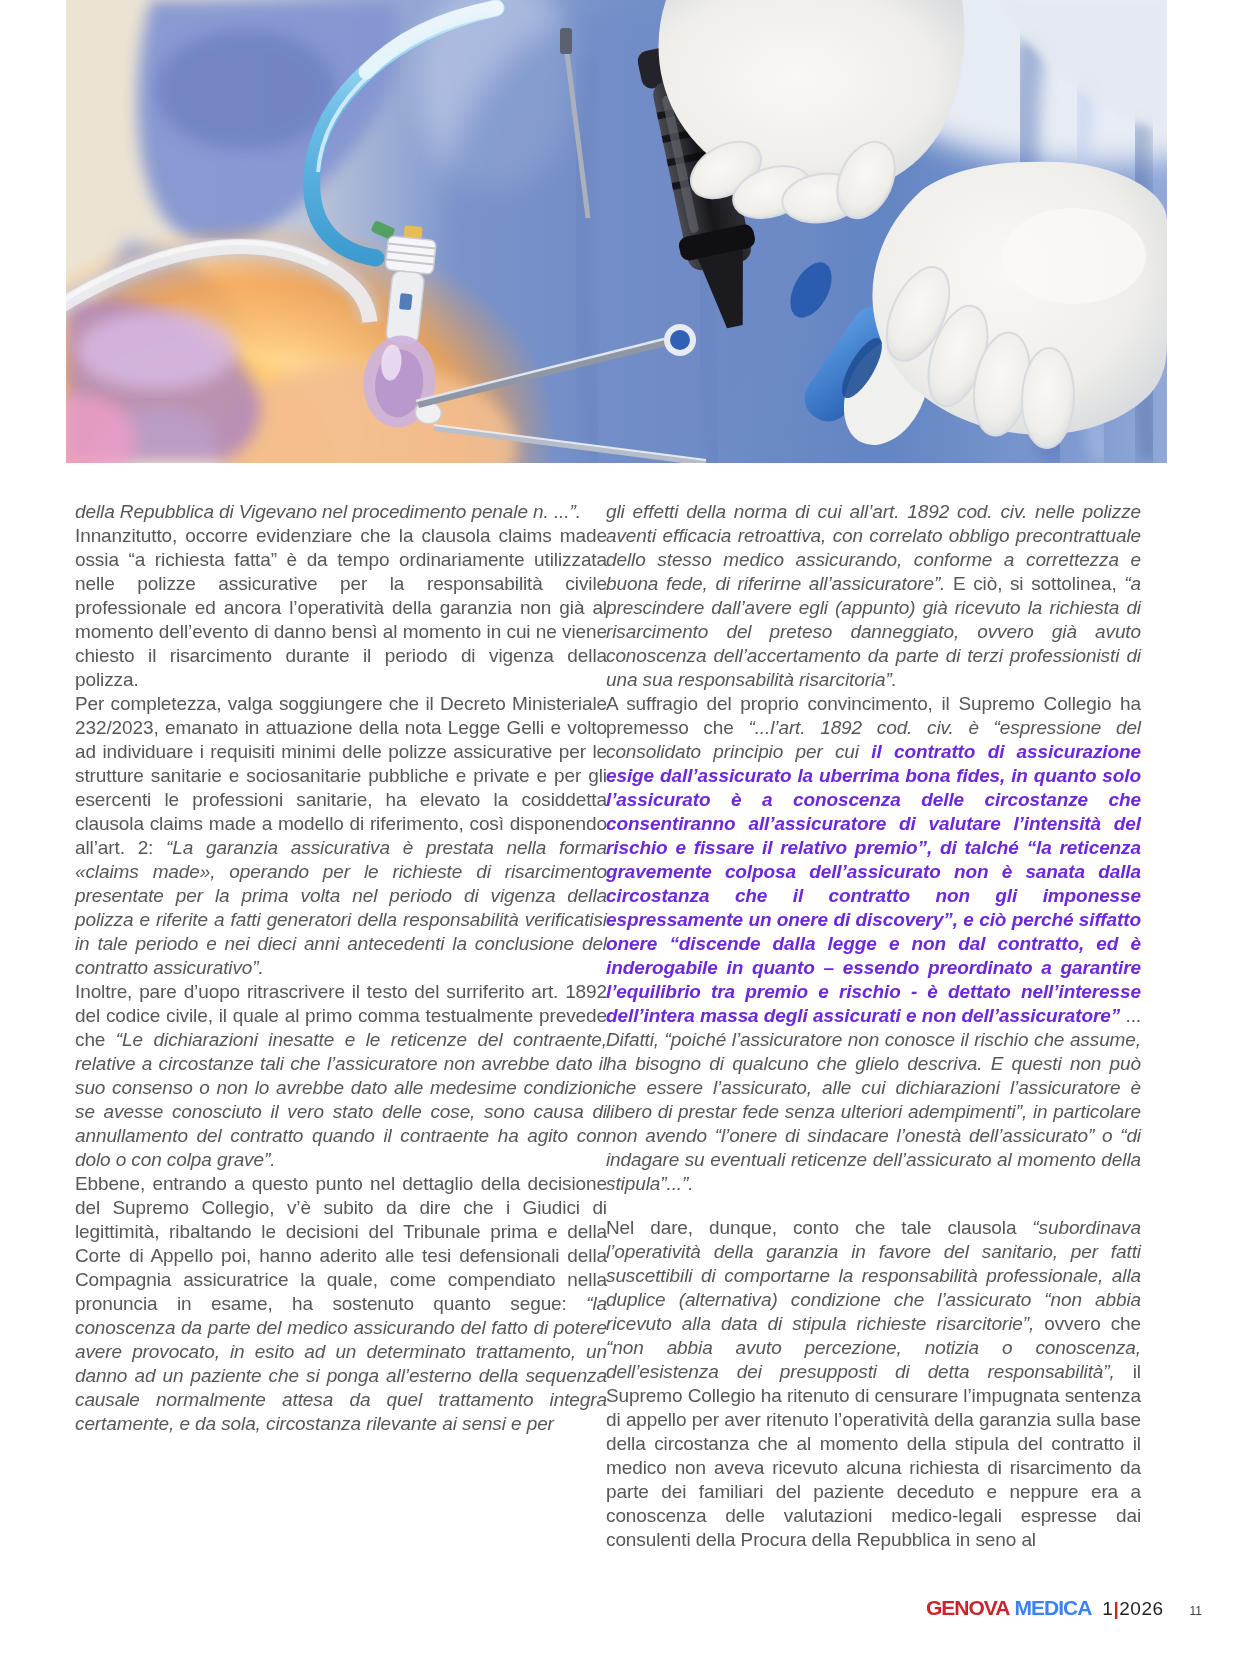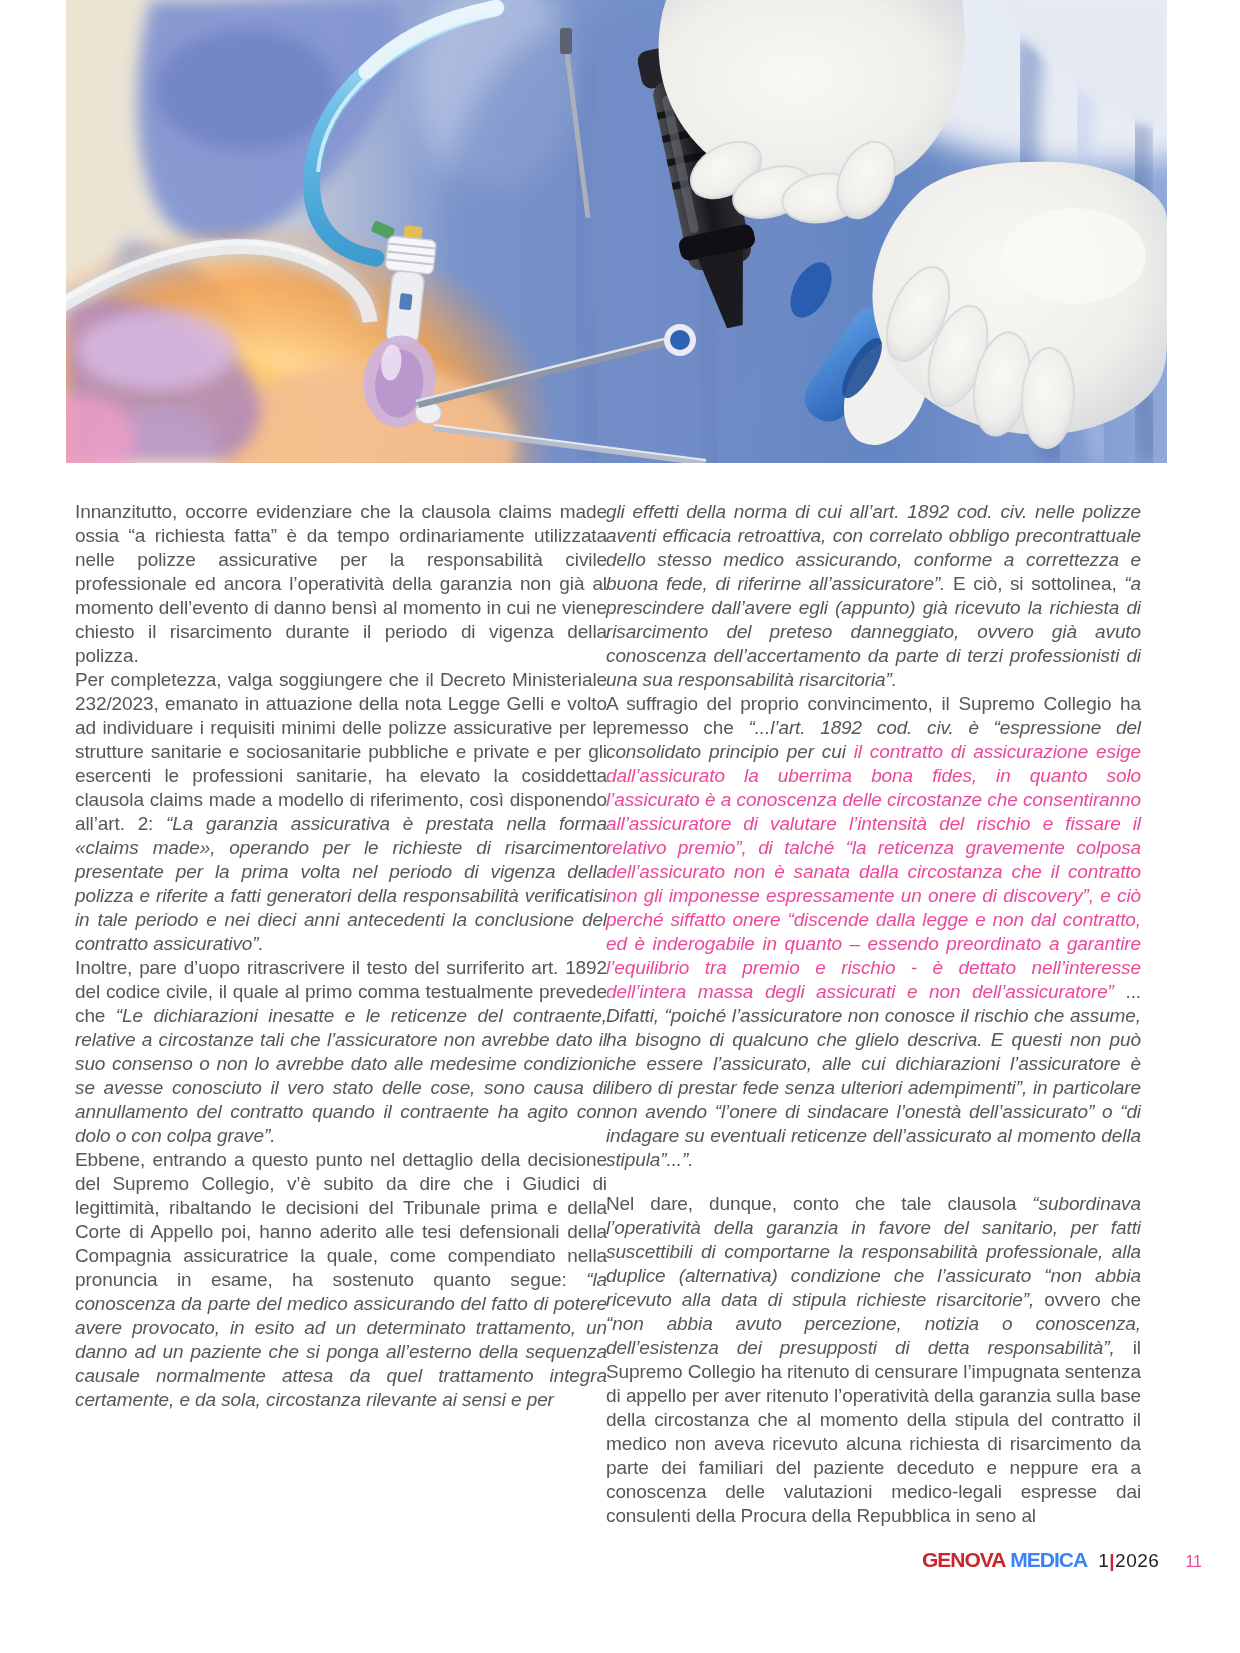--- a/index.html
+++ b/index.html
@@ -14,30 +14,30 @@
   .col {
     position:absolute; top:500px; font-size:19px; line-height:24px;
     color:#56575a; text-align:justify; letter-spacing:-0.1px;
   }
   .col-left  { left:75px;  width:532px; }
   .col-right { left:606px; width:535px; }
   .para { margin:0; }
   .para.gap { margin-top:20px; }
   .run-r  { font-style:normal; }
   .run-i  { font-style:italic; }
-  .run-bi { font-style:italic; font-weight:normal; color:#ec4899; }
+  .run-bi { font-style:italic; font-weight:bold; color:#6d28d9; }
   .footer {
-    position:absolute; top:1548px; right:38px;
+    position:absolute; top:1596px; right:38px;
     display:flex; align-items:baseline; white-space:pre;
   }
   .brand { font-weight:bold; font-size:21px; letter-spacing:-1px; color:#3b82f6; }
   .brand-genova { color:#c9252c; margin-right:5px; }
   .issue { font-size:19px; color:#231f20; margin-left:11px; letter-spacing:0.5px; }
   .issue-sep { color:#c9252c; font-weight:bold; }
-  .pagenum { font-size:16px; color:#ec4899; margin-left:26px; }
+  .pagenum { font-size:12px; color:#404040; margin-left:26px; }
 </style>
 </head>
 <body>
 
 <div class="page">
 
   <div class="hero">
     <svg viewBox="0 0 1101 463" preserveAspectRatio="none" aria-hidden="true">
       <defs>
         <linearGradient id="bg" x1="0" y1="0" x2="1" y2="0">
@@ -187,20 +187,21 @@
         <ellipse cx="852" cy="314" rx="26" ry="50" fill="url(#glove)" stroke="#d8dade" stroke-width="2" transform="rotate(24 852 314)"></ellipse>
         <ellipse cx="892" cy="356" rx="26" ry="52" fill="url(#glove)" stroke="#d8dade" stroke-width="2" transform="rotate(18 892 356)"></ellipse>
         <ellipse cx="936" cy="384" rx="27" ry="52" fill="url(#glove)" stroke="#d8dade" stroke-width="2" transform="rotate(10 936 384)"></ellipse>
         <ellipse cx="982" cy="398" rx="26" ry="50" fill="url(#glove)" stroke="#d8dade" stroke-width="2" transform="rotate(2 982 398)"></ellipse>
         <ellipse cx="1008" cy="256" rx="72" ry="48" fill="#fbfaf7" opacity="0.75"></ellipse>
       </g>
     </svg>
   </div>
 
   <div class="col col-left">
+    <p class="para"><span class="run-i">della Repubblica di Vigevano nel procedimento penale n. ...”.</span></p>
     <p class="para"><span class="run-r">Innanzitutto, occorre evidenziare che la clausola claims made ossia “a richiesta fatta” è da tempo ordinariamente utilizzata nelle polizze assicurative per la responsabilità civile professionale ed ancora l’operatività della garanzia non già al momento dell’evento di danno bensì al momento in cui ne viene chiesto il risarcimento durante il periodo di vigenza della polizza.</span></p>
     <p class="para"><span class="run-r">Per completezza, valga soggiungere che il Decreto Ministeriale 232/2023, emanato in attuazione della nota Legge Gelli e volto ad individuare i requisiti minimi delle polizze assicurative per le strutture sanitarie e sociosanitarie pubbliche e private e per gli esercenti le professioni sanitarie, ha elevato la cosiddetta clausola claims made a modello di riferimento, così disponendo all’art. 2: </span><span class="run-i">“La garanzia assicurativa è prestata nella forma «claims made», operando per le richieste di risarcimento presentate per la prima volta nel periodo di vigenza della polizza e riferite a fatti generatori della responsabilità verificatisi in tale periodo e nei dieci anni antecedenti la conclusione del contratto assicurativo”.</span></p>
     <p class="para"><span class="run-r">Inoltre, pare d’uopo ritrascrivere il testo del surriferito art. 1892 del codice civile, il quale al primo comma testualmente prevede che </span><span class="run-i">“Le dichiarazioni inesatte e le reticenze del contraente, relative a circostanze tali che l’assicuratore non avrebbe dato il suo consenso o non lo avrebbe dato alle medesime condizioni se avesse conosciuto il vero stato delle cose, sono causa di annullamento del contratto quando il contraente ha agito con dolo o con colpa grave”.</span></p>
     <p class="para"><span class="run-r">Ebbene, entrando a questo punto nel dettaglio della decisione del Supremo Collegio, v’è subito da dire che i Giudici di legittimità, ribaltando le decisioni del Tribunale prima e della Corte di Appello poi, hanno aderito alle tesi defensionali della Compagnia assicuratrice la quale, come compendiato nella pronuncia in esame, ha sostenuto quanto segue: </span><span class="run-i">“la conoscenza da parte del medico assicurando del fatto di potere avere provocato, in esito ad un determinato trattamento, un danno ad un paziente che si ponga all’esterno della sequenza causale normalmente attesa da quel trattamento integra certamente, e da sola, circostanza rilevante ai sensi e per</span></p>
   </div>
 
   <div class="col col-right">
     <p class="para"><span class="run-i">gli effetti della norma di cui all’art. 1892 cod. civ. nelle polizze aventi efficacia retroattiva, con correlato obbligo precontrattuale dello stesso medico assicurando, conforme a correttezza e buona fede, di riferirne all’assicuratore”. </span><span class="run-r">E ciò, si sottolinea, </span><span class="run-i">“a prescindere dall’avere egli (appunto) già ricevuto la richiesta di risarcimento del preteso danneggiato, ovvero già avuto conoscenza dell’accertamento da parte di terzi professionisti di una sua responsabilità risarcitoria”.</span></p>
     <p class="para"><span class="run-r">A suffragio del proprio convincimento, il Supremo Collegio ha premesso che </span><span class="run-i">“...l’art. 1892 cod. civ. è “espressione del consolidato principio per cui </span><span class="run-bi">il contratto di assicurazione esige dall’assicurato la uberrima bona fides, in quanto solo l’assicurato è a conoscenza delle circostanze che consentiranno all’assicuratore di valutare l’intensità del rischio e fissare il relativo premio”, di talché “la reticenza gravemente colposa dell’assicurato non è sanata dalla circostanza che il contratto non gli imponesse espressamente un onere di discovery”, e ciò perché siffatto onere “discende dalla legge e non dal contratto, ed è inderogabile in quanto – essendo preordinato a garantire l’equilibrio tra premio e rischio - è dettato nell’interesse dell’intera massa degli assicurati e non dell’assicuratore”</span><span class="run-r"> ... </span><span class="run-i">Difatti, “poiché l’assicuratore non conosce il rischio che assume, ha bisogno di qualcuno che glielo descriva. E questi non può che essere l’assicurato, alle cui dichiarazioni l’assicuratore è libero di prestar fede senza ulteriori adempimenti”, in particolare non avendo “l’onere di sindacare l’onestà dell’assicurato” o “di indagare su eventuali reticenze dell’assicurato al momento della stipula”...”.</span></p>
     <p class="para gap"><span class="run-r">Nel dare, dunque, conto che tale clausola </span><span class="run-i">“subordinava l’operatività della garanzia in favore del sanitario, per fatti suscettibili di comportarne la responsabilità professionale, alla duplice (alternativa) condizione che l’assicurato “non abbia ricevuto alla data di stipula richieste risarcitorie”, </span><span class="run-r">ovvero che </span><span class="run-i">“non abbia avuto percezione, notizia o conoscenza, dell’esistenza dei presupposti di detta responsabilità”, </span><span class="run-r">il Supremo Collegio ha ritenuto di censurare l’impugnata sentenza di appello per aver ritenuto l’operatività della garanzia sulla base della circostanza che al momento della stipula del contratto il medico non aveva ricevuto alcuna richiesta di risarcimento da parte dei familiari del paziente deceduto e neppure era a conoscenza delle valutazioni medico-legali espresse dai consulenti della Procura della Repubblica in seno al</span></p>

